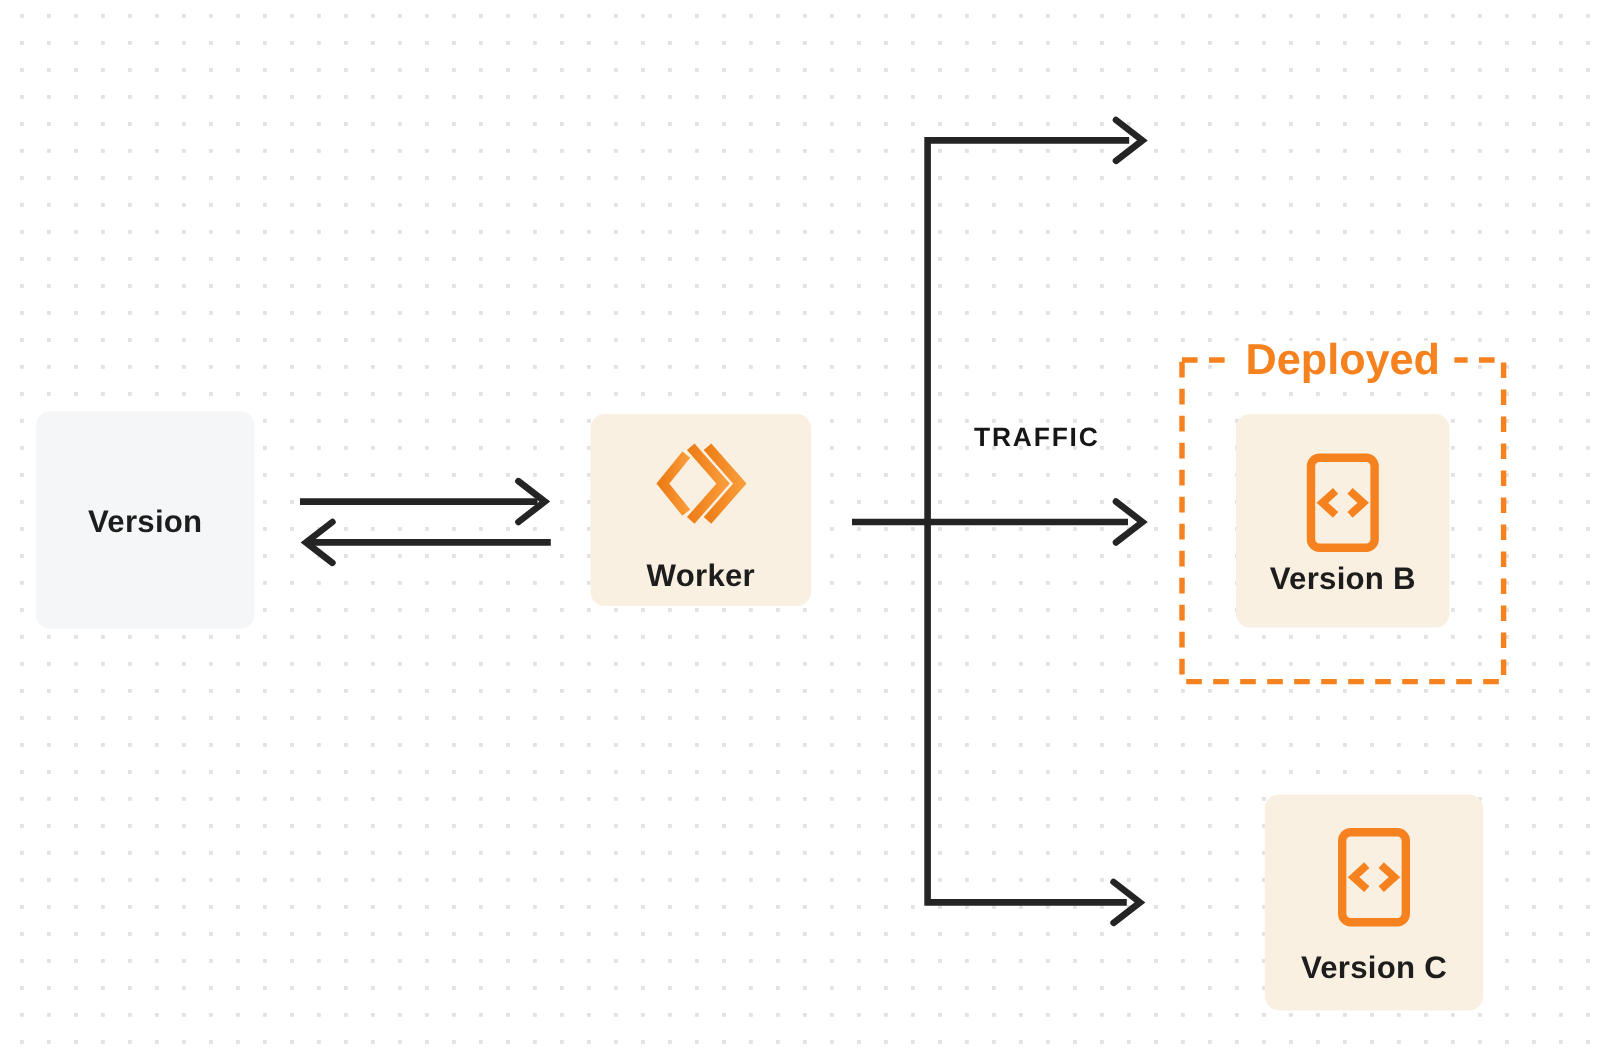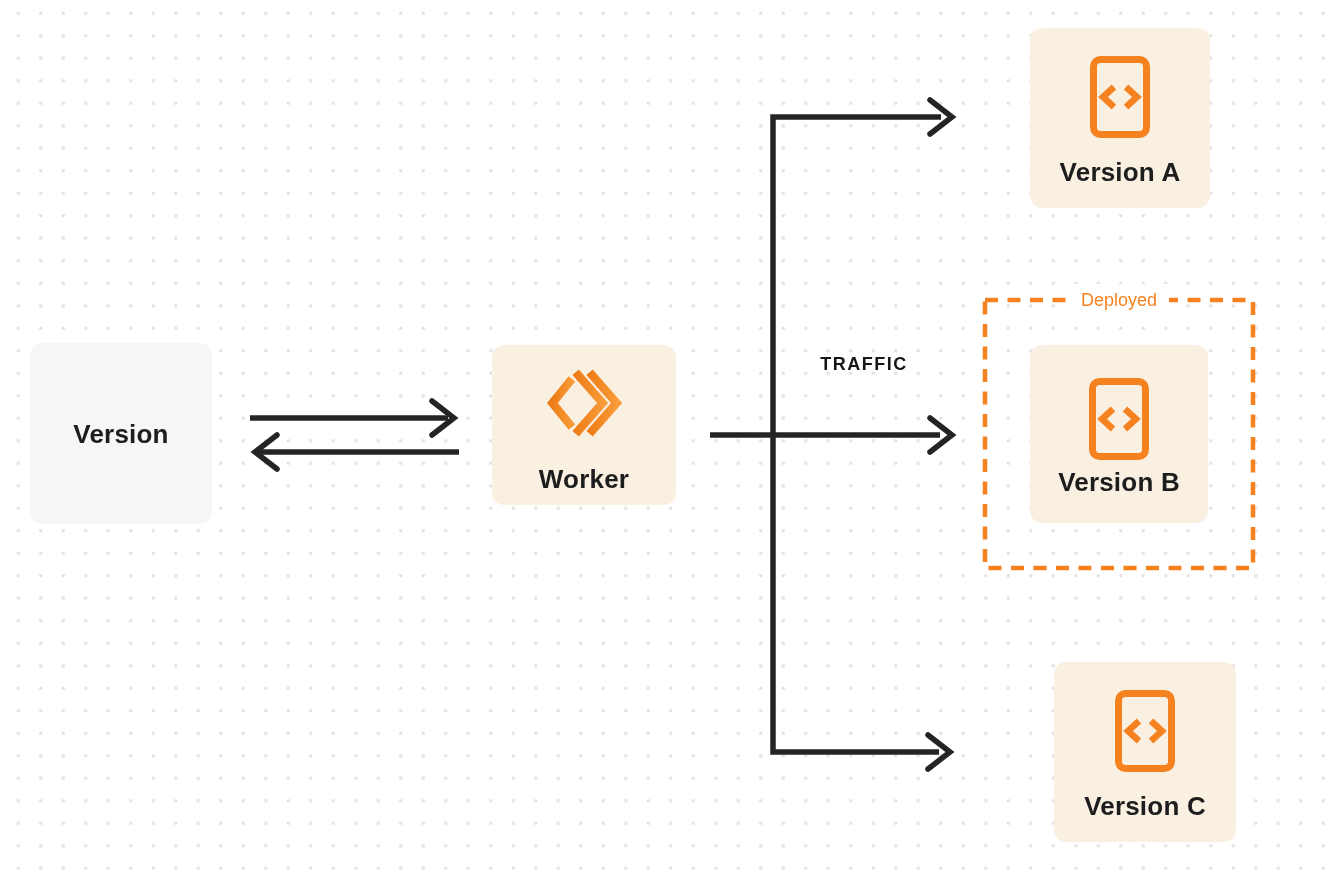--- a/index.html
+++ b/index.html
@@ -44,28 +44,28 @@
   .version .label{transform:translateY(7px);}
 
   .ficon rect,.ficon path{stroke:var(--accent-orange);fill:none;}
 
   .deployed-label{
     position:absolute;left:985px;top:284px;width:268px;
     text-align:center;pointer-events:none;
   }
   .deployed-label span{
     display:inline-block;background:#ffffff;padding:0 12px;
-    color:var(--accent-orange);font-weight:400;font-size:18px;line-height:32px;
+    color:var(--accent-orange);font-weight:700;font-size:36px;line-height:32px;
   }
   .traffic-label{
     position:absolute;left:779px;top:349px;width:170px;text-align:center;
     color:#161616;font-weight:700;
   }
   .traffic-label .pct{display:block;font-size:20px;line-height:31px;}
-  .traffic-label .word{display:block;font-size:18px;line-height:31px;letter-spacing:1.5px;}
+  .traffic-label .word{display:block;font-size:22px;line-height:31px;letter-spacing:1.5px;}
 </style>
 </head>
 <body>
 
 <div class="canvas">
 
   <svg class="connectors" width="1338" height="878" viewBox="0 0 1338 878">
 
     <path class="edge" d="M250 418 H448"></path>
     <path class="head" d="M432 401 L454 418 L432 435"></path>
@@ -97,28 +97,20 @@
       </defs>
       <g fill="none" stroke="url(#wgrad)" stroke-width="9" stroke-linejoin="miter">
         <path d="M30 14 L9 40 L30 66"></path>
         <path d="M34 7 L63 40 L34 73"></path>
         <path d="M49 7 L78 40 L49 73"></path>
       </g>
     </svg>
     <div class="label">Worker</div>
   </div>
 
-  <div class="node cream version" id="node-version-a">
-    <svg class="ficon" width="60" height="82" viewBox="0 0 60 82">
-      <rect x="3.5" y="3.5" width="53" height="75" rx="7" stroke-width="7"></rect>
-      <path d="M24 31 L13 41 L24 51" stroke-width="6.5"></path>
-      <path d="M36 31 L47 41 L36 51" stroke-width="6.5"></path>
-    </svg>
-    <div class="label">Version A</div>
-  </div>
 
   <div class="node cream version" id="node-version-b">
     <svg class="ficon" width="60" height="82" viewBox="0 0 60 82">
       <rect x="3.5" y="3.5" width="53" height="75" rx="7" stroke-width="7"></rect>
       <path d="M24 31 L13 41 L24 51" stroke-width="6.5"></path>
       <path d="M36 31 L47 41 L36 51" stroke-width="6.5"></path>
     </svg>
     <div class="label">Version B</div>
   </div>
 

